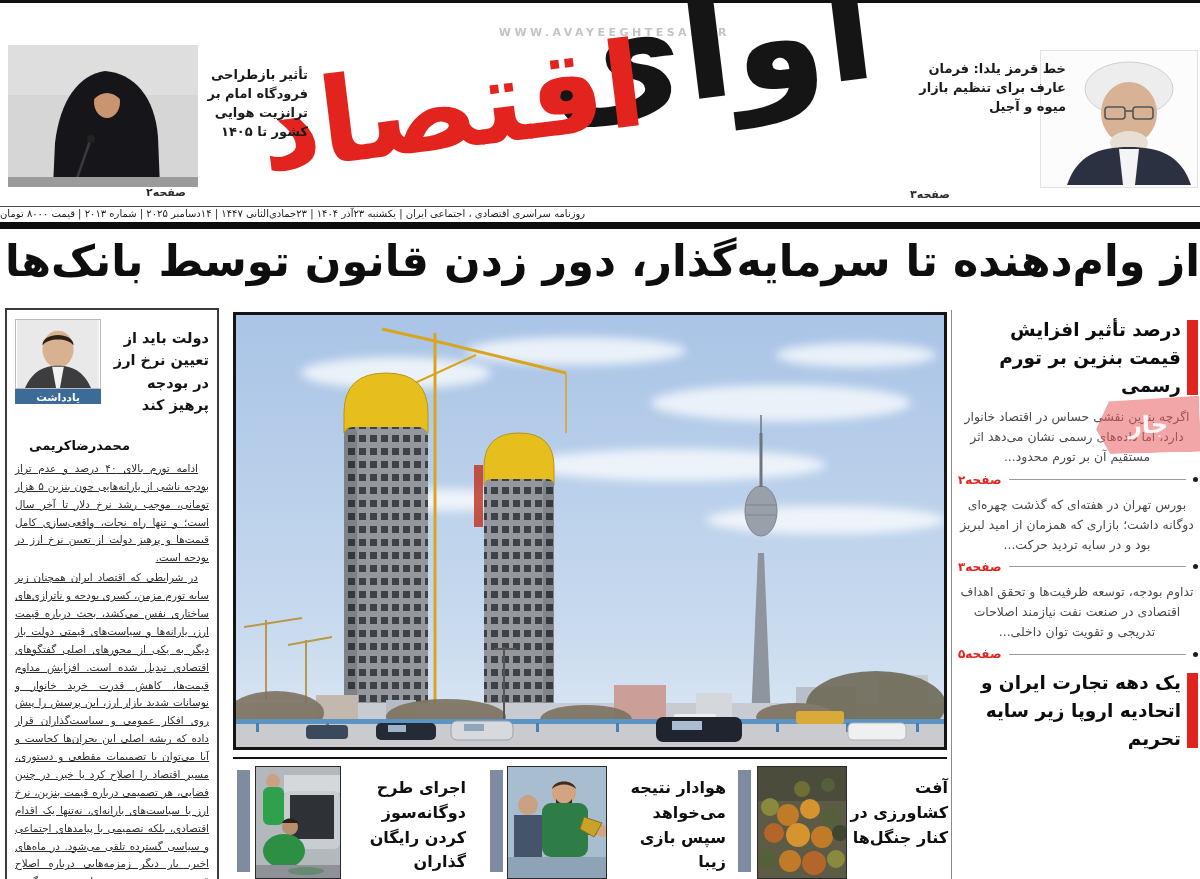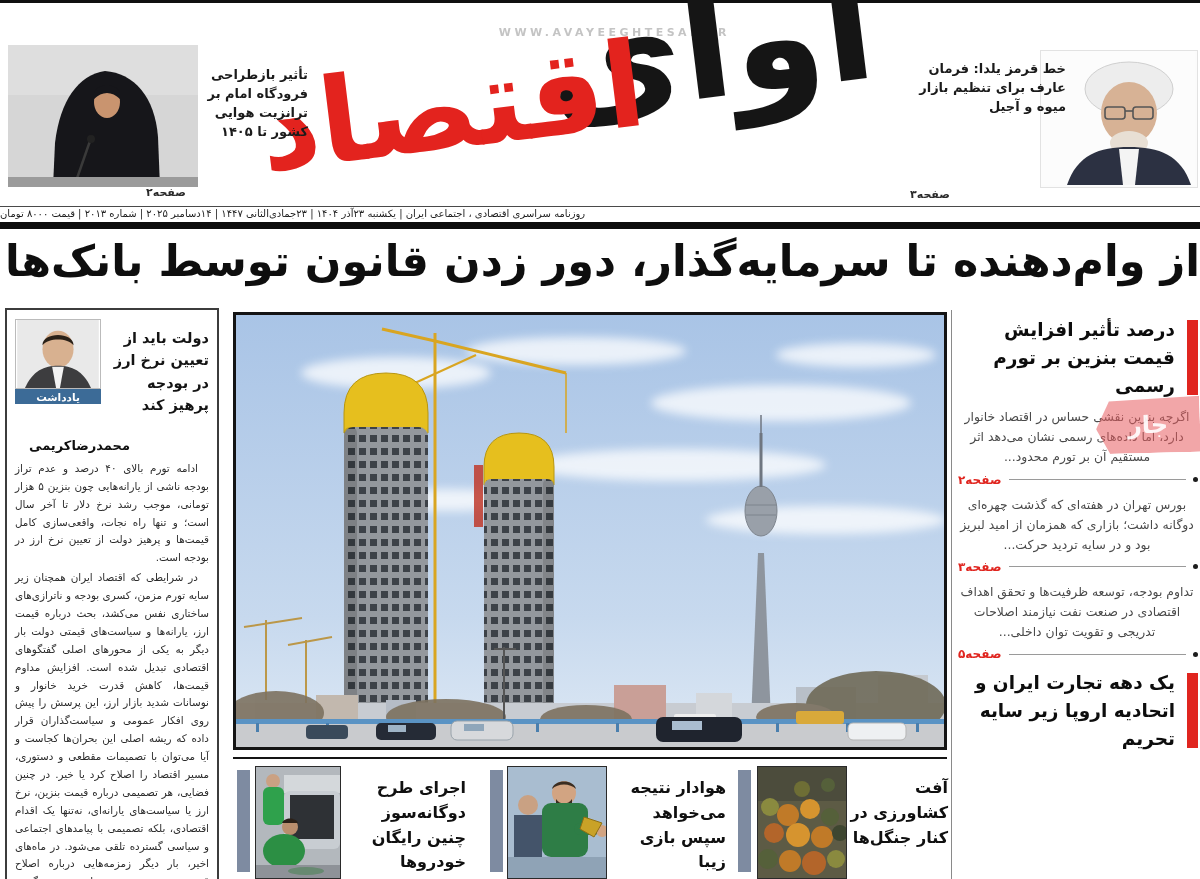--- a/index.html
+++ b/index.html
@@ -45,38 +45,38 @@
   .note-photo-wrap{width:86px;flex:0 0 86px;}
   .note-photo{width:86px;height:70px;display:block;border:1px solid #bbb;box-sizing:border-box;}
   .note-label{width:86px;height:15px;background:#3c6b97;color:#fff;font-size:10.5px;
     font-weight:bold;text-align:center;line-height:17px;box-sizing:border-box;}
   .note-title{flex:1;font-size:14.5px;font-weight:bold;text-align:right;line-height:1.55;
     color:#141414;padding-top:8px;}
   .note-author{margin-top:21px;font-size:13px;font-weight:bold;color:#101010;
     text-align:left;padding-left:14px;}
   .note-body{margin-top:7px;font-size:10.4px;line-height:1.72;color:#2c2c2c;
     text-align:justify;}
-  .note-body p{margin:0 0 2px 0;text-indent:11px;}
+  .note-body p{margin:0 0 2px 0;text-indent:11px;text-decoration:underline;}
 
   
   .main-photo{left:233px;top:312px;width:714px;height:438px;border:3px solid #141414;
     box-sizing:border-box;background:#bcd2ea;}
   .photo-divider{left:233px;top:757px;width:714px;height:2px;background:#141414;}
 
   
   .teaser-bar{top:770px;width:13px;height:102px;background:#7e8ba1;}
   .teaser-photo{top:766px;border:1px solid #2a2a2a;box-sizing:border-box;overflow:hidden;}
   .teaser-title{top:776px;font-size:16px;font-weight:bold;text-align:right;
     line-height:1.55;color:#101010;}
 
   
   .col-divider{left:951px;top:310px;width:1px;height:569px;background:#8a8a8a;}
   .right-col{left:958px;top:310px;width:240px;height:569px;overflow:hidden;}
   .article{margin-bottom:6px;}
-  .art-head{position:relative;padding-right:23px;direction:rtl;margin-top:6px;}
+  .art-head{position:relative;padding-right:17px;direction:rtl;margin-top:6px;}
   .red-block{position:absolute;right:0;top:4px;bottom:4px;width:11px;background:#e0251f;}
   .art-title{margin:0;font-size:18.5px;font-weight:bold;line-height:1.5;
     text-align:right;color:#0d0d0d;}
   .art-body{direction:rtl;text-align:center;font-size:12.4px;line-height:1.62;
     color:#4a4a4a;margin:8px 2px 5px 0;}
   .art-ref{display:flex;align-items:center;gap:7px;margin:2px 0 8px 0;}
   .ref-label{color:#e0251f;font-size:12px;font-weight:bold;}
   .ref-line{flex:1;height:1px;background:#9a9a9a;}
   .ref-dot{width:5px;height:5px;background:#1d1d1d;border-radius:50%;flex:0 0 5px;}
 
@@ -272,21 +272,21 @@
     <rect x="34" y="28" width="44" height="44" fill="#2e3135"></rect>
     <circle cx="17" cy="14" r="7" fill="#caa183"></circle>
     <rect x="7" y="20" width="21" height="38" rx="6" fill="#2fa14c"></rect>
     <circle cx="34" cy="60" r="8" fill="#b98e6d"></circle>
     <path d="M26,56 C28,50 40,50 42,56 Z" fill="#2b2018"></path>
     <ellipse cx="28" cy="84" rx="21" ry="17" fill="#2c8f44"></ellipse>
     <rect y="98" width="84" height="13" fill="#8e9298"></rect>
     <ellipse cx="50" cy="104" rx="18" ry="4" fill="#3f7f4a" opacity="0.5"></ellipse>
   </svg>
 </div>
-<div class="abs teaser-title rtl" style="left:346px;width:120px;">اجرای طرح دوگانه‌سوز چنین رایگان خودروها</div>
+<div class="abs teaser-title rtl" style="left:346px;width:120px;">اجرای طرح دوگانه‌سوز کردن رایگان گذاران</div>
 
 <div class="abs teaser-bar" style="left:490px;"></div>
 <div class="abs teaser-photo" style="left:507px;width:100px;height:113px;">
   <svg width="98" height="111" viewBox="0 0 98 111">
     <rect width="98" height="111" fill="#a9bdd0"></rect>
     <circle cx="20" cy="38" r="10" fill="#c9a183"></circle>
     <rect x="6" y="48" width="28" height="42" fill="#44546a"></rect>
     <circle cx="56" cy="26" r="12" fill="#d2a482"></circle>
     <path d="M44,22 C46,12 66,12 68,22 C62,16 50,16 44,22 Z" fill="#3a2d22"></path>
     <path d="M48,32 C52,38 60,38 64,32 L64,36 C58,40 54,40 48,36 Z" fill="#3a2d22"></path>

